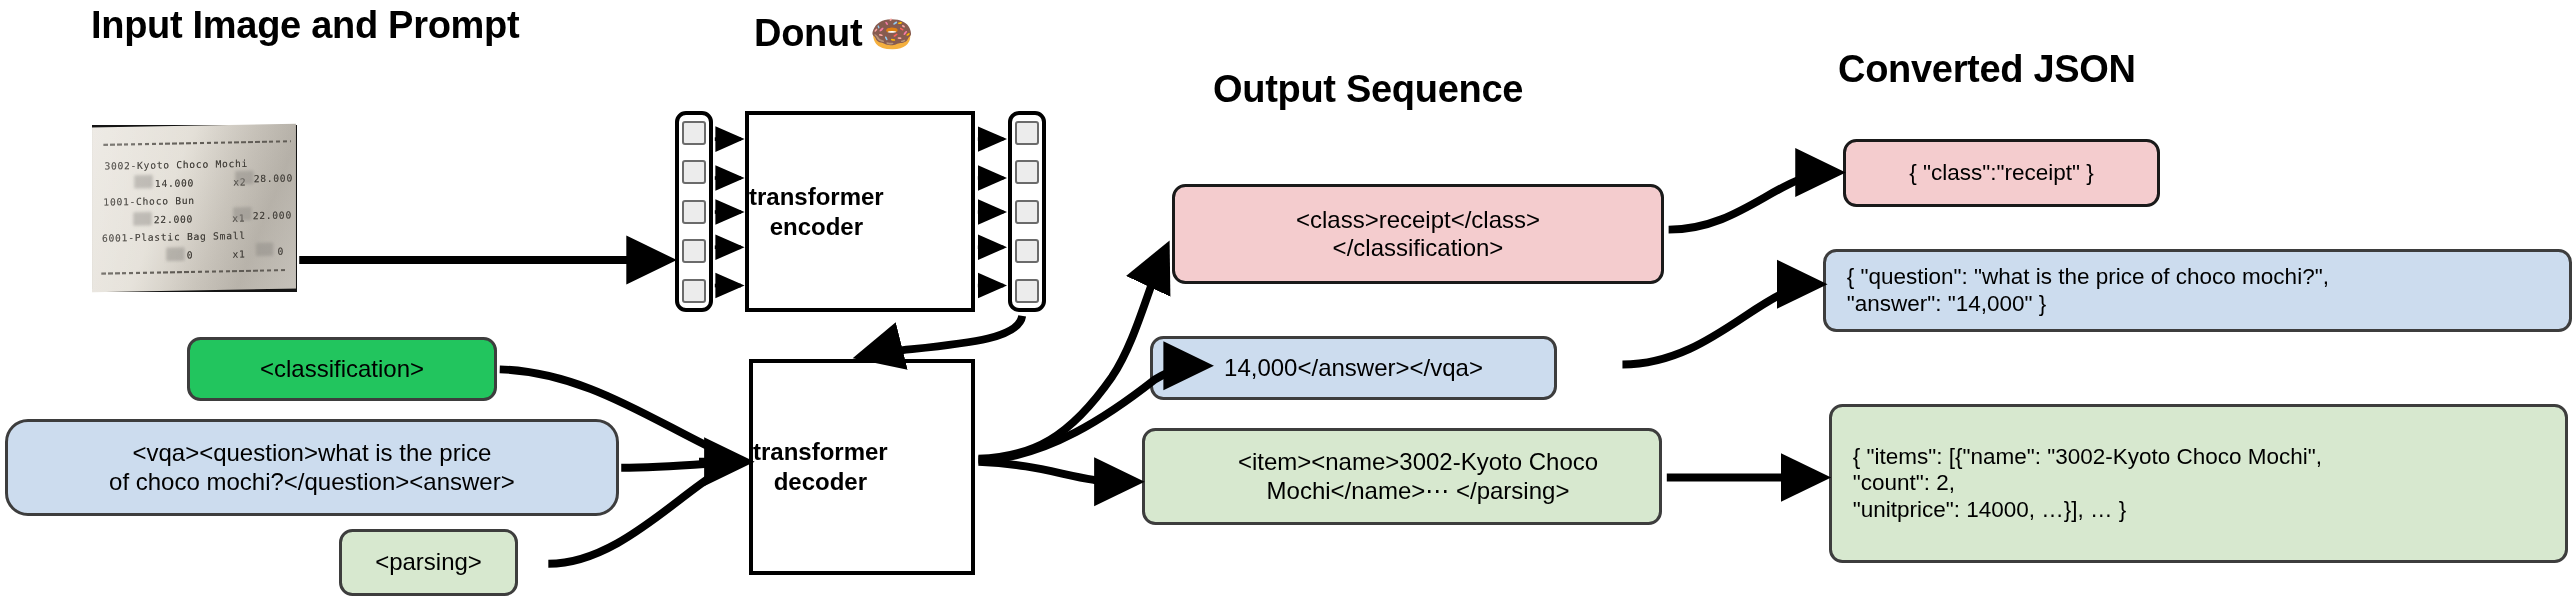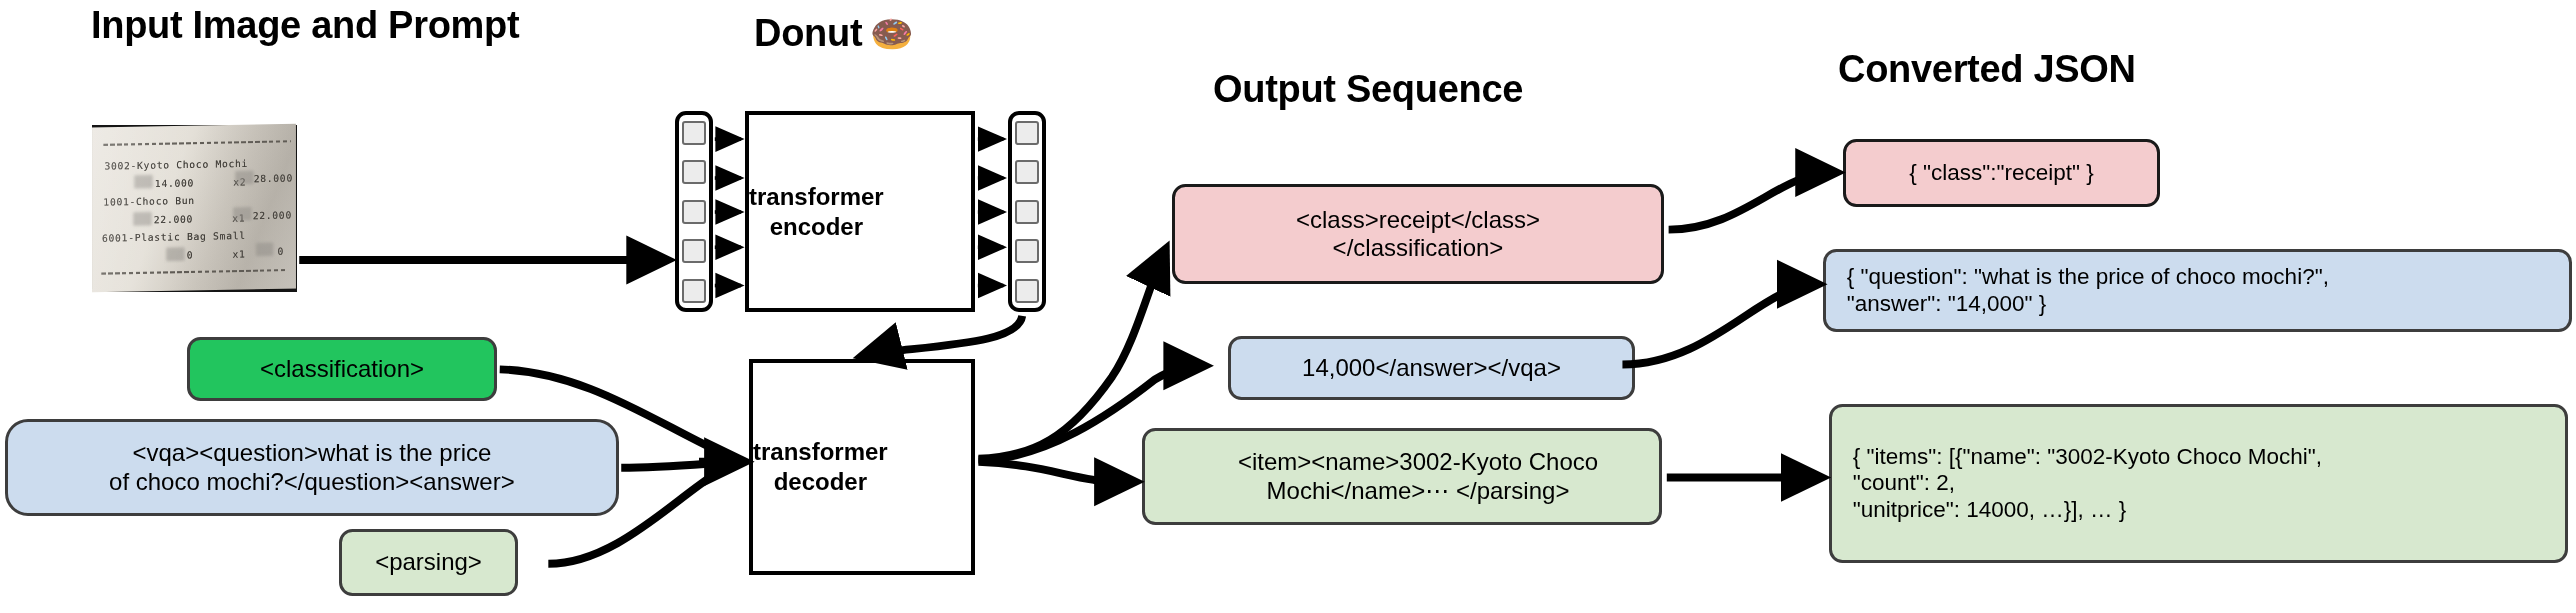--- a/index.html
+++ b/index.html
@@ -161,21 +161,21 @@
 
   <div class="node green" id="p-parse" style="left:339px;top:529px;width:179px;height:67px;font-size:24px;">
     <span>&lt;parsing&gt;</span>
   </div>
 
   <div class="node pink" id="o-class" style="left:1172px;top:184px;width:492px;height:100px;font-size:24px;">
     <span>&lt;class&gt;receipt&lt;/class&gt;
 &lt;/classification&gt;</span>
   </div>
 
-  <div class="node blue" id="o-vqa" style="left:1228px;top:336px;width:407px;height:64px;font-size:24px;">
+  <div class="node blue" id="o-vqa" style="left:1150px;top:336px;width:407px;height:64px;font-size:24px;">
     <span>14,000&lt;/answer&gt;&lt;/vqa&gt;</span>
   </div>
 
   <div class="node green" id="o-parse" style="left:1142px;top:428px;width:520px;height:97px;font-size:24px;padding-left:32px;">
     <span>&lt;item&gt;&lt;name&gt;3002-Kyoto Choco
 Mochi&lt;/name&gt;⋯ &lt;/parsing&gt;</span>
   </div>
 
   <div class="node pink" id="j-class" style="left:1843px;top:139px;width:317px;height:68px;font-size:22.5px;">
     <span>{ "class":"receipt" }</span>

